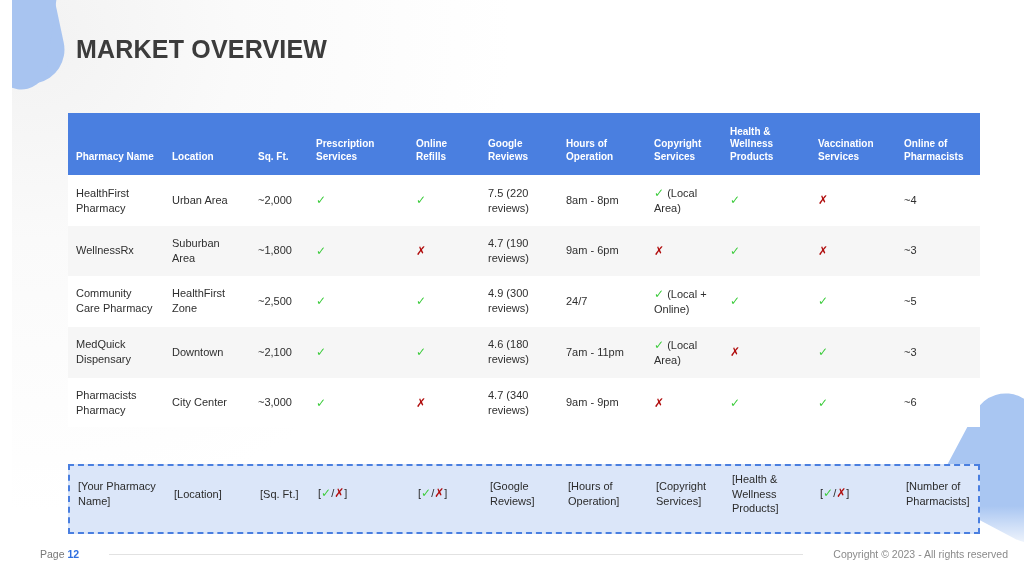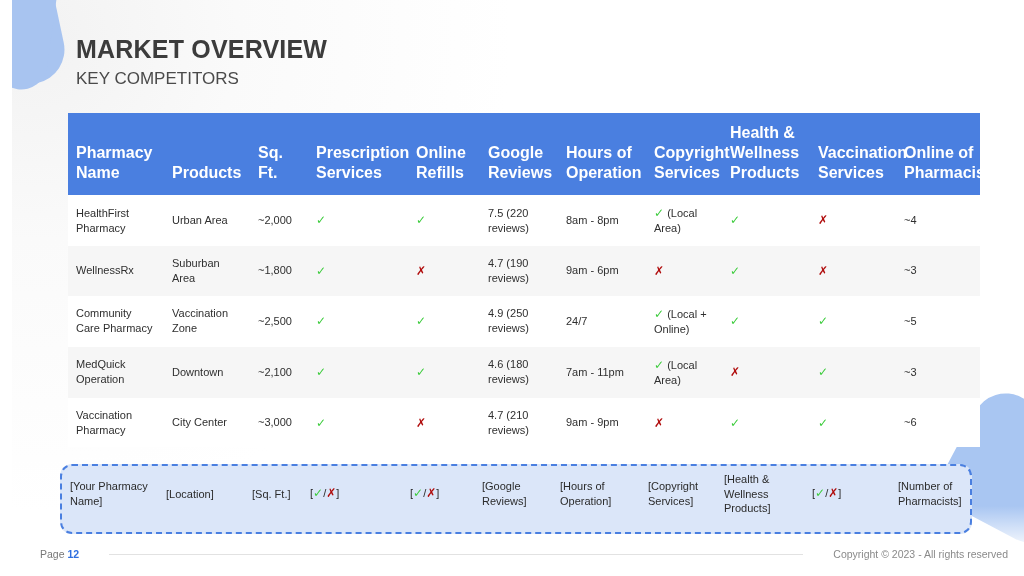--- a/index.html
+++ b/index.html
@@ -64,21 +64,21 @@
 
   
   .table-wrap{
     position:absolute;left:56px;top:113px;width:912px;
   }
   table{border-collapse:collapse;width:912px;table-layout:fixed;}
 
   thead th{
     background:#4a7fe0;
     color:#ffffff;
-    font-size:16px;
+    font-size:10px;
     font-weight:bold;
     text-align:left;
     vertical-align:bottom;
     padding:10px 6px 12px 8px;
     line-height:1.25;
     height:38px;
   }
   thead tr{height:62px;}
 
   tbody td{
@@ -91,25 +91,25 @@
   }
   tbody tr.r-odd{background:#ffffff;}
   tbody tr.r-even{background:#f6f6f6;}
 
   .mark-yes{color:#3dcc3d;font-size:12px;font-weight:bold;}
   .mark-no{color:#b00b0b;font-size:12px;font-weight:bold;}
   .mark-note{color:#2f2f2f;}
 
   
   .tpl-row-outer{
-    position:absolute;left:48px;top:464px;width:912px;height:70px;
+    position:absolute;left:56px;top:464px;width:912px;height:70px;
     box-sizing:border-box;
     border:2px dashed #4a7fe0;
     background:#dbe6f9;
-    border-radius:12px;
+    border-radius:0;
   }
   .tpl-table{
     border-collapse:collapse;width:908px;table-layout:fixed;
   }
   .tpl-table td{
     font-size:11px;color:#2b2b2b;
     padding:6px 6px 6px 8px;
     vertical-align:middle;
     line-height:1.32;
     background:transparent;
@@ -131,42 +131,41 @@
 
 <div class="slide">
 
   <div class="deco-tl"></div>
   <div class="deco-tl2"></div>
   <div class="deco-br"></div>
   <div class="deco-br-fade"></div>
 
   <div class="titles">
     <div class="title-main">MARKET OVERVIEW</div>
-    <div class="title-sub">KEY COMPETITORS</div>
   </div>
 
   <div class="table-wrap">
     <table>
       <colgroup>
         <col style="width:96px">
           <col style="width:86px">
           <col style="width:58px">
         <col style="width:100px">
           <col style="width:72px">
           <col style="width:78px">
         <col style="width:88px">
           <col style="width:76px">
           <col style="width:88px">
         <col style="width:86px">
           <col style="width:84px">
       </colgroup>
       <thead>
         <tr>
           <th>Pharmacy Name</th>
-          <th>Products</th>
+          <th>Location</th>
           <th>Sq. Ft.</th>
           <th>Prescription Services</th>
           <th>Online Refills</th>
           <th>Google Reviews</th>
           <th>Hours of Operation</th>
           <th>Copyright Services</th>
           <th>Health &amp; Wellness Products</th>
           <th>Vaccination Services</th>
           <th>Online of Pharmacists</th>
         </tr>
@@ -196,53 +195,53 @@
           <td>4.7 (190 reviews)</td>
           <td>9am - 6pm</td>
           <td><span class="mark-no">✗</span> <span class="mark-note"></span></td>
           <td><span class="mark-yes">✓</span></td>
           <td><span class="mark-no">✗</span></td>
           <td>~3</td>
         </tr>
 
         <tr class="r-odd">
           <td>Community Care Pharmacy</td>
-          <td>Vaccination Zone</td>
+          <td>HealthFirst Zone</td>
           <td>~2,500</td>
           <td><span class="mark-yes">✓</span></td>
           <td><span class="mark-yes">✓</span></td>
-          <td>4.9 (250 reviews)</td>
+          <td>4.9 (300 reviews)</td>
           <td>24/7</td>
           <td><span class="mark-yes">✓</span> <span class="mark-note">(Local + Online)</span></td>
           <td><span class="mark-yes">✓</span></td>
           <td><span class="mark-yes">✓</span></td>
           <td>~5</td>
         </tr>
 
         <tr class="r-even">
-          <td>MedQuick Operation</td>
+          <td>MedQuick Dispensary</td>
           <td>Downtown</td>
           <td>~2,100</td>
           <td><span class="mark-yes">✓</span></td>
           <td><span class="mark-yes">✓</span></td>
           <td>4.6 (180 reviews)</td>
           <td>7am - 11pm</td>
           <td><span class="mark-yes">✓</span> <span class="mark-note">(Local Area)</span></td>
           <td><span class="mark-no">✗</span></td>
           <td><span class="mark-yes">✓</span></td>
           <td>~3</td>
         </tr>
 
         <tr class="r-odd">
-          <td>Vaccination Pharmacy</td>
+          <td>Pharmacists Pharmacy</td>
           <td>City Center</td>
           <td>~3,000</td>
           <td><span class="mark-yes">✓</span></td>
           <td><span class="mark-no">✗</span></td>
-          <td>4.7 (210 reviews)</td>
+          <td>4.7 (340 reviews)</td>
           <td>9am - 9pm</td>
           <td><span class="mark-no">✗</span> <span class="mark-note"></span></td>
           <td><span class="mark-yes">✓</span></td>
           <td><span class="mark-yes">✓</span></td>
           <td>~6</td>
         </tr>
 
       </tbody>
     </table>
   </div>

